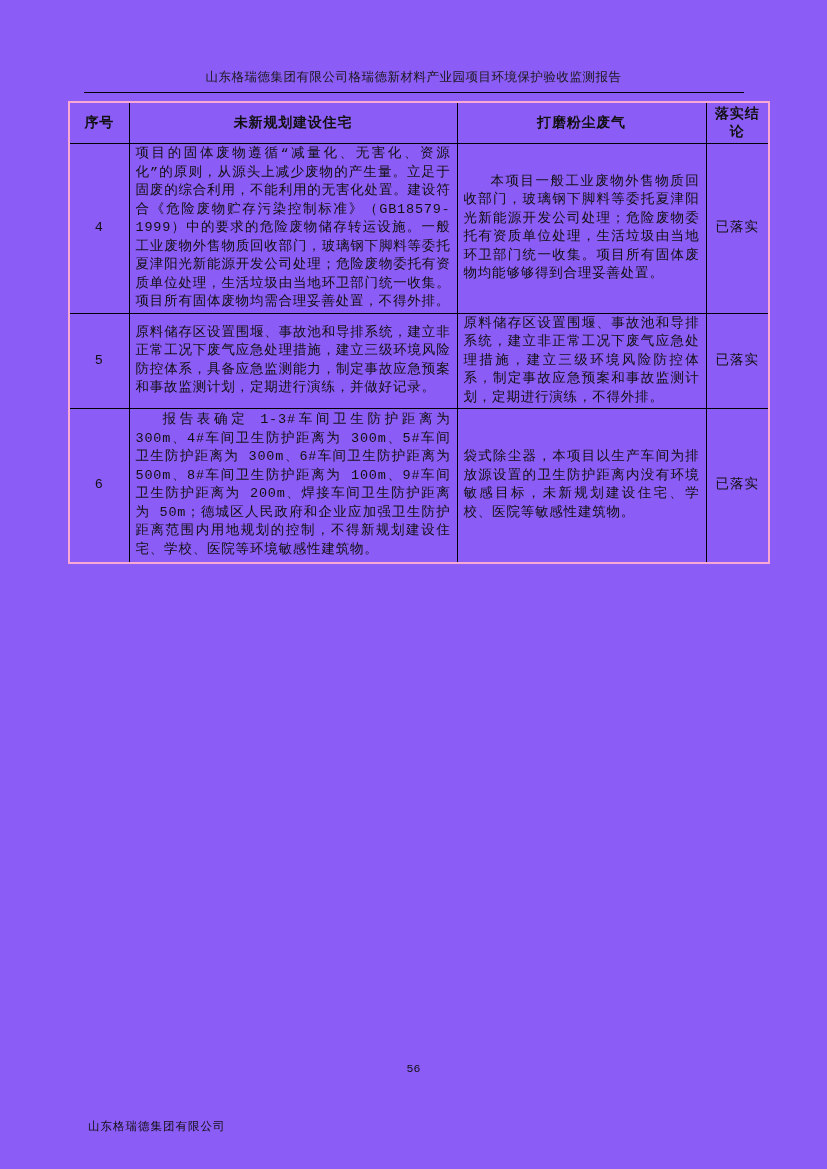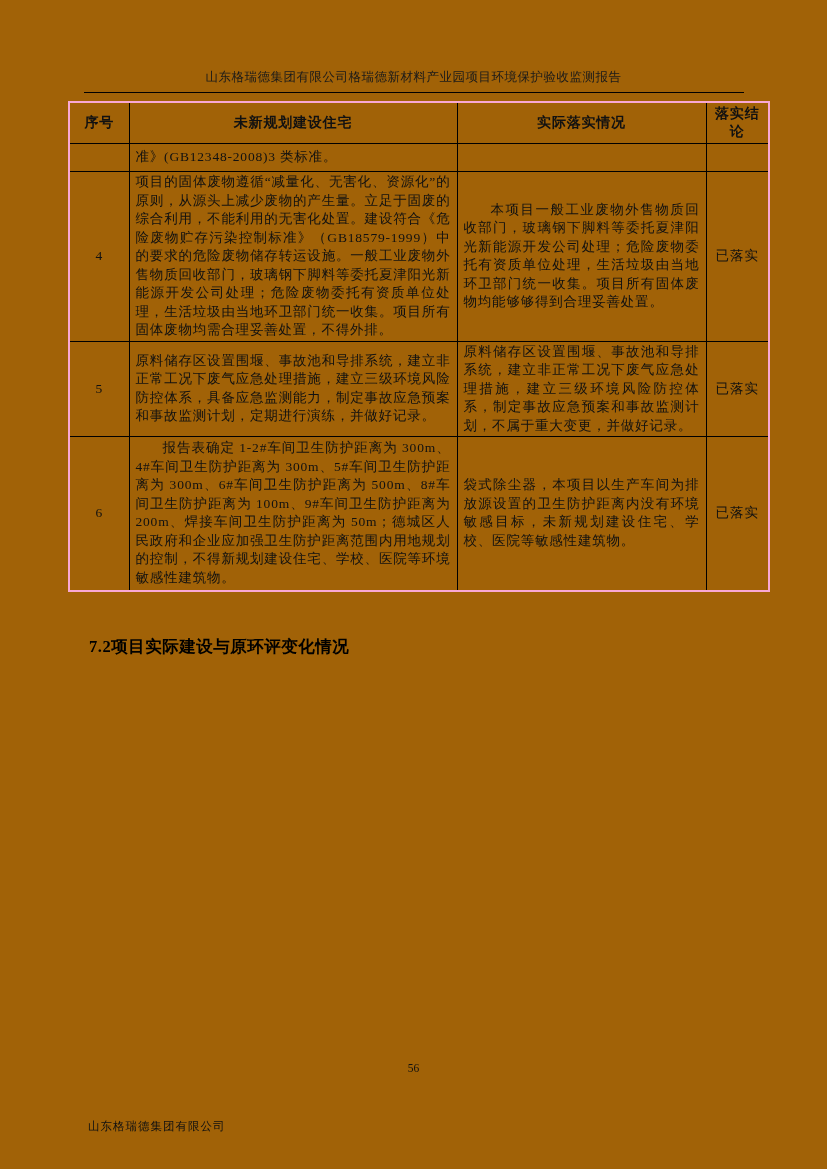--- a/index.html
+++ b/index.html
@@ -1,22 +1,22 @@
 <!DOCTYPE html>
 <html><head>
 <meta charset="utf-8">
 <style>
   html, body { margin: 0; padding: 0; background: #888; }
   .page {
     position: relative;
     width: 827px;
     height: 1169px;
     margin: 0 auto;
-    background: #a16207;
-    font-family: Liberation Serif, serif;
+    background: #8b5cf6;
+    font-family: Liberation Mono, monospace;
     color: #111111;
     overflow: hidden;
     box-sizing: border-box;
   }
   
   .doc-header-title {
     padding-top: 69px;
     text-align: center;
     font-size: 12.5px;
     letter-spacing: 0.5px;
@@ -117,52 +117,45 @@
     <colgroup>
       <col style="width:60px">
       <col style="width:328px">
       <col style="width:249px">
       <col style="width:63px">
     </colgroup>
     <thead>
       <tr class="hrow">
         <th>序号</th>
         <th>未新规划建设住宅</th>
-        <th>实际落实情况</th>
+        <th>打磨粉尘废气</th>
         <th>落实结论</th>
       </tr>
     </thead>
     <tbody>
-      <tr class="rpart">
-        <td class="c-no"></td>
-        <td class="c-text">准》(GB12348-2008)3 类标准。</td>
-        <td class="c-text"></td>
-        <td class="c-conclusion"></td>
-      </tr>
       <tr class="r4">
         <td class="c-no">4</td>
         <td class="c-text">项目的固体废物遵循“减量化、无害化、资源化”的原则，从源头上减少废物的产生量。立足于固废的综合利用，不能利用的无害化处置。建设符合《危险废物贮存污染控制标准》（GB18579-1999）中的要求的危险废物储存转运设施。一般工业废物外售物质回收部门，玻璃钢下脚料等委托夏津阳光新能源开发公司处理；危险废物委托有资质单位处理，生活垃圾由当地环卫部门统一收集。项目所有固体废物均需合理妥善处置，不得外排。</td>
         <td class="c-text ind2">本项目一般工业废物外售物质回收部门，玻璃钢下脚料等委托夏津阳光新能源开发公司处理；危险废物委托有资质单位处理，生活垃圾由当地环卫部门统一收集。项目所有固体废物均能够够得到合理妥善处置。</td>
         <td class="c-conclusion">已落实</td>
       </tr>
       <tr class="r5">
         <td class="c-no">5</td>
         <td class="c-text">原料储存区设置围堰、事故池和导排系统，建立非正常工况下废气应急处理措施，建立三级环境风险防控体系，具备应急监测能力，制定事故应急预案和事故监测计划，定期进行演练，并做好记录。</td>
-        <td class="c-text">原料储存区设置围堰、事故池和导排系统，建立非正常工况下废气应急处理措施，建立三级环境风险防控体系，制定事故应急预案和事故监测计划，不属于重大变更，并做好记录。</td>
+        <td class="c-text">原料储存区设置围堰、事故池和导排系统，建立非正常工况下废气应急处理措施，建立三级环境风险防控体系，制定事故应急预案和事故监测计划，定期进行演练，不得外排。</td>
         <td class="c-conclusion">已落实</td>
       </tr>
       <tr class="r6">
         <td class="c-no">6</td>
-        <td class="c-text ind2">报告表确定 1-2#车间卫生防护距离为 300m、4#车间卫生防护距离为 300m、5#车间卫生防护距离为 300m、6#车间卫生防护距离为 500m、8#车间卫生防护距离为 100m、9#车间卫生防护距离为 200m、焊接车间卫生防护距离为 50m；德城区人民政府和企业应加强卫生防护距离范围内用地规划的控制，不得新规划建设住宅、学校、医院等环境敏感性建筑物。</td>
+        <td class="c-text ind2">报告表确定 1-3#车间卫生防护距离为 300m、4#车间卫生防护距离为 300m、5#车间卫生防护距离为 300m、6#车间卫生防护距离为 500m、8#车间卫生防护距离为 100m、9#车间卫生防护距离为 200m、焊接车间卫生防护距离为 50m；德城区人民政府和企业应加强卫生防护距离范围内用地规划的控制，不得新规划建设住宅、学校、医院等环境敏感性建筑物。</td>
         <td class="c-text">袋式除尘器，本项目以生产车间为排放源设置的卫生防护距离内没有环境敏感目标，未新规划建设住宅、学校、医院等敏感性建筑物。</td>
         <td class="c-conclusion">已落实</td>
       </tr>
     </tbody>
   </table>
 
-  <div class="section-heading">7.2项目实际建设与原环评变化情况</div>
 
 
   <div class="page-number">56</div>
 
   <div class="footer-company">山东格瑞德集团有限公司</div>
 
 </div>
 
 </body></html>

